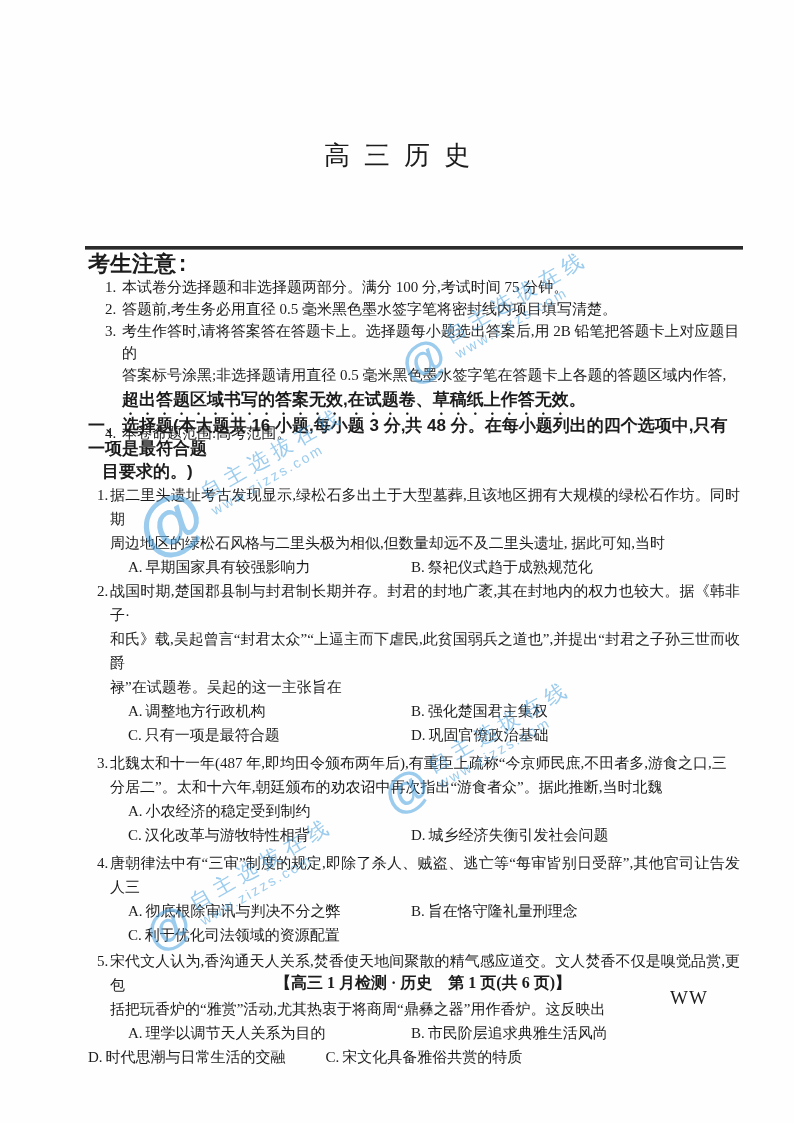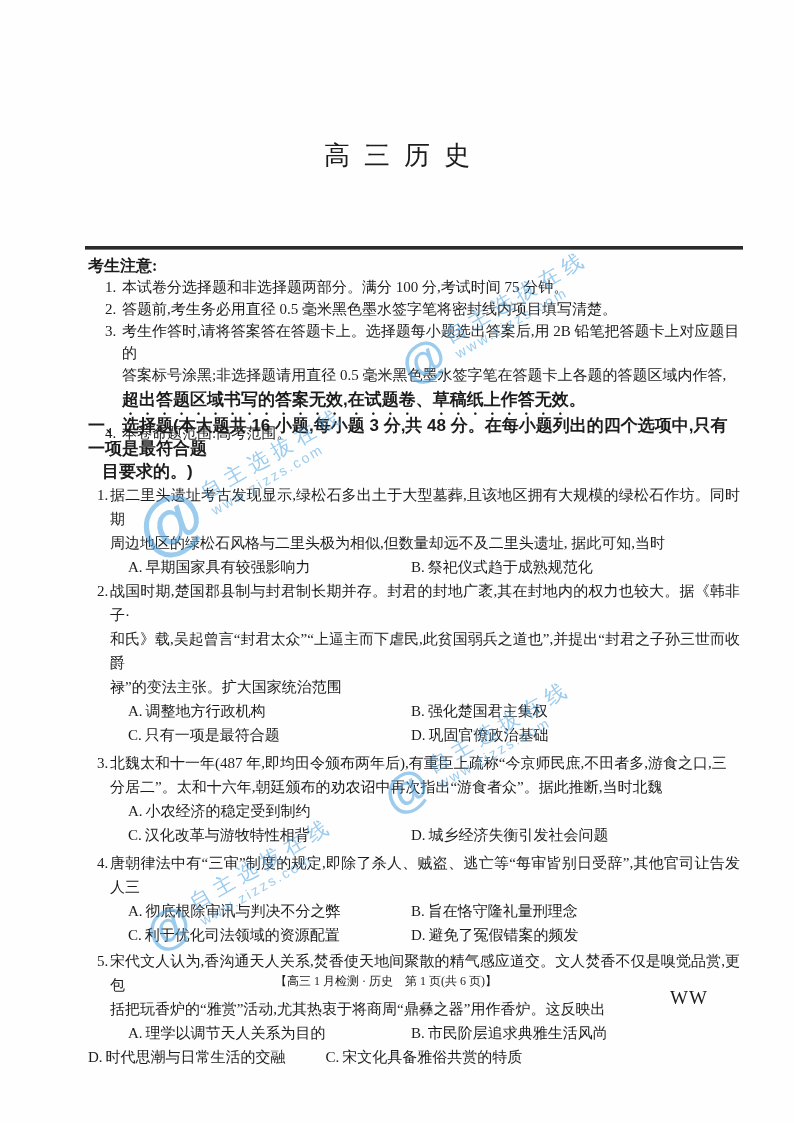--- a/index.html
+++ b/index.html
@@ -17,22 +17,22 @@
     font-weight:400;
   }
   
   .header-rule {
     position:absolute; top:246px; left:85px; width:658px; height:3px;
     border-top:3px solid #2b2b2b; border-bottom:1px solid #7a7a7a;
   }
   
   .notice { position:absolute; top:256px; left:88px; width:652px; font-size:15px; }
   .notice-heading {
-    font-family:Liberation Serif, serif;
-    font-weight:700; font-size:16px; line-height:20px;
+    font-family:Liberation Mono, monospace;
+    font-weight:700; font-size:22px; line-height:20px;
   }
   .n-line { position:relative; padding-left:34px; line-height:22px; }
   .n-num { position:absolute; left:17px; }
   .n-cont { padding-left:34px; line-height:22px; }
   .n-bold {
     padding-left:34px; line-height:26px; margin:1px 0 3px 0;
     font-family:"Liberation Sans","DejaVu Sans",sans-serif;
     font-weight:700; font-size:17px;
   }
   .em-dots {
@@ -51,21 +51,21 @@
   .question { position:relative; }
   .q-line { position:relative; padding-left:22px; line-height:24px; text-align:justify; }
   .q-num { position:absolute; left:9px; }
   .opt-row { display:flex; line-height:24px; }
   .opt { white-space:nowrap; }
   .opt.col-a { margin-left:40px; width:283px; }
   .opt-label { margin-right:3px; }
   .mt4 { margin-top:4px; }
   .mt2 { margin-top:2px; }
   
-  .page-footer-center { position:absolute; top:973px; left:275px; font-size:12px; font-weight:400; }
+  .page-footer-center { position:absolute; top:973px; left:275px; font-size:16px; font-weight:700; }
   .page-code { position:absolute; top:971px; left:670px; font-size:19px; letter-spacing:1px;margin-top:16px; }
   
   .wm {
     position:absolute; display:flex; align-items:center; gap:9px;
     transform:rotate(-30deg); transform-origin:left bottom;
     color:rgba(72,163,224,0.55); pointer-events:none; z-index:3;
     font-family:"Liberation Sans","DejaVu Sans",sans-serif; white-space:nowrap;
   }
   .wm-at { font-size:46px; font-weight:700; line-height:1; }
   .wm-at.big { font-size:68px; }
@@ -152,21 +152,21 @@
         <div class="opt col-a"><span class="opt-label">A.</span><span>早期国家具有较强影响力</span></div>
         <div class="opt"><span class="opt-label">B.</span><span>祭祀仪式趋于成熟规范化</span></div>
       </div>
     </div>
 
     <div class="question">
       <div class="q-line">
         <span class="q-num">2.</span><span>战国时期,楚国郡县制与封君制长期并存。封君的封地广袤,其在封地内的权力也较大。据《韩非子·</span>
       </div>
       <div class="q-line">和氏》载,吴起曾言“封君太众”“上逼主而下虐民,此贫国弱兵之道也”,并提出“封君之子孙三世而收爵</div>
-      <div class="q-line">禄”的变法主张。扩大国家统治范围</div>
+      <div class="q-line">禄”在试题卷。吴起的这一主张旨在</div>
       <div class="opt-row">
         <div class="opt col-a"><span class="opt-label">A.</span><span>调整地方行政机构</span></div>
         <div class="opt"><span class="opt-label">B.</span><span>强化楚国君主集权</span></div>
       </div>
       <div class="opt-row">
         <div class="opt col-a"><span class="opt-label">C.</span><span>只有一项是最符合题</span></div>
         <div class="opt"><span class="opt-label">D.</span><span>巩固官僚政治基础</span></div>
       </div>
     </div>
 
@@ -187,21 +187,20 @@
     <div class="question mt4">
       <div class="q-line">
         <span class="q-num">4.</span><span>唐朝律法中有“三审”制度的规定,即除了杀人、贼盗、逃亡等“每审皆别日受辞”,其他官司让告发人三</span>
       </div>
       <div class="opt-row">
         <div class="opt col-a"><span class="opt-label">A.</span><span>彻底根除审讯与判决不分之弊</span></div>
         <div class="opt"><span class="opt-label">B.</span><span>旨在恪守隆礼量刑理念</span></div>
       </div>
       <div class="opt-row">
         <div class="opt col-a"><span class="opt-label">C.</span><span>利于优化司法领域的资源配置</span></div>
-        <div class="opt"><span class="opt-label">D.</span><span>避免了冤假错案的频发</span></div>
       </div>
     </div>
 
     <div class="question mt2">
       <div class="q-line">
         <span class="q-num">5.</span><span>宋代文人认为,香沟通天人关系,焚香使天地间聚散的精气感应道交。文人焚香不仅是嗅觉品赏,更包</span>
       </div>
       <div class="q-line">括把玩香炉的“雅赏”活动,尤其热衷于将商周“鼎彝之器”用作香炉。这反映出</div>
       <div class="opt-row">
         <div class="opt col-a"><span class="opt-label">A.</span><span>理学以调节天人关系为目的</span></div>

